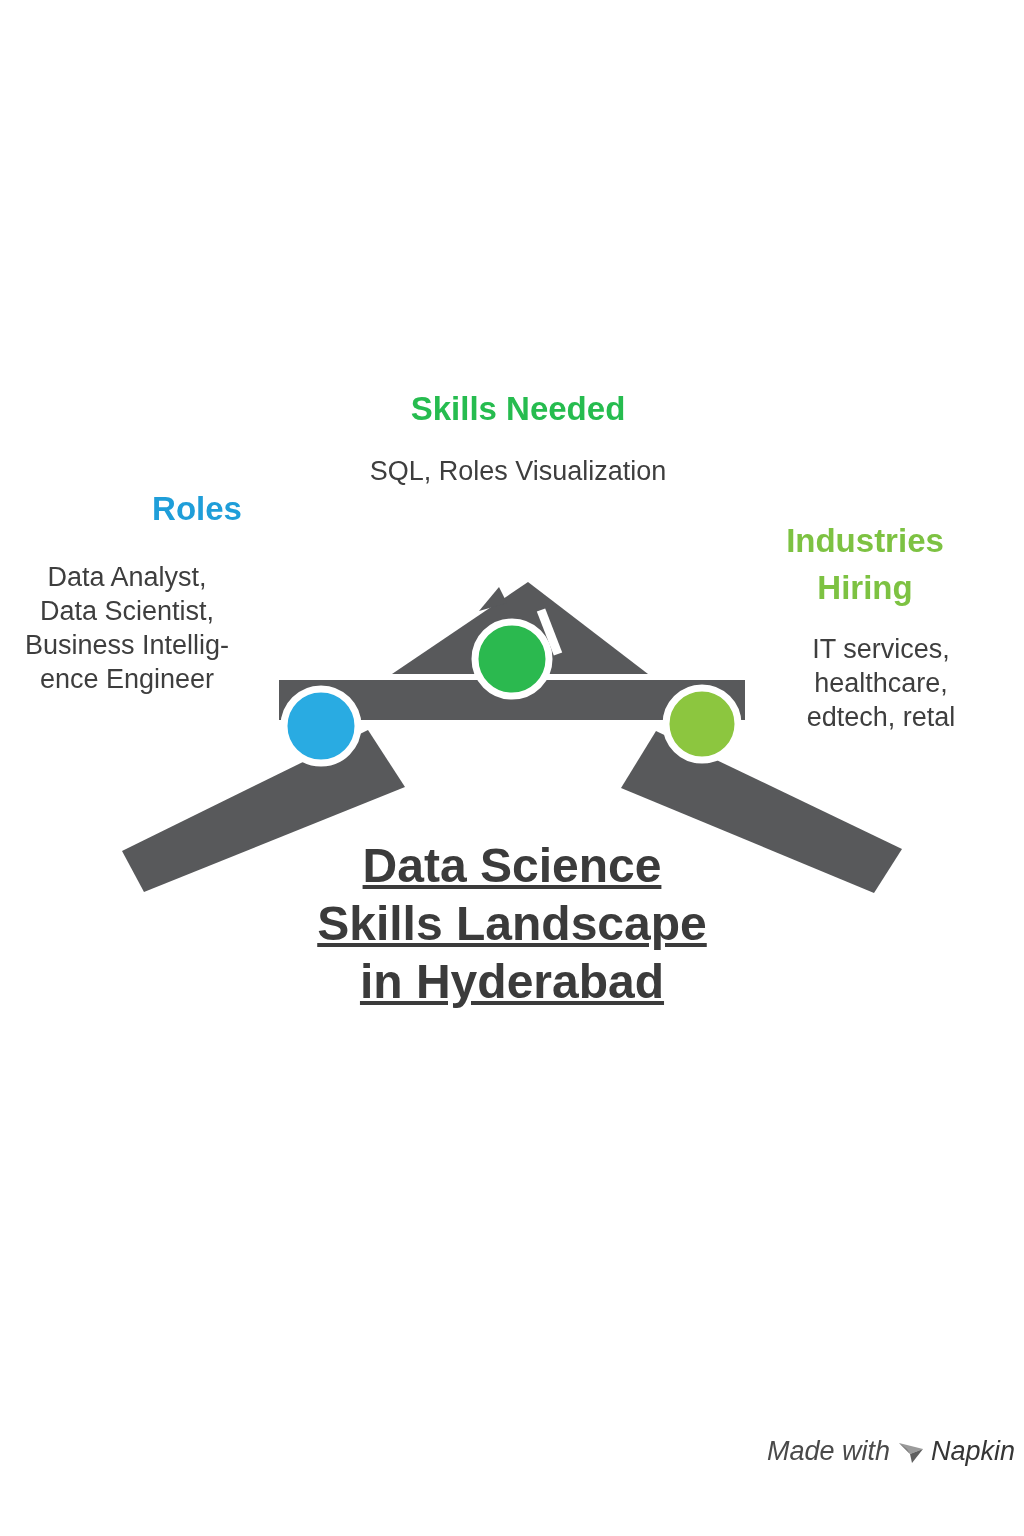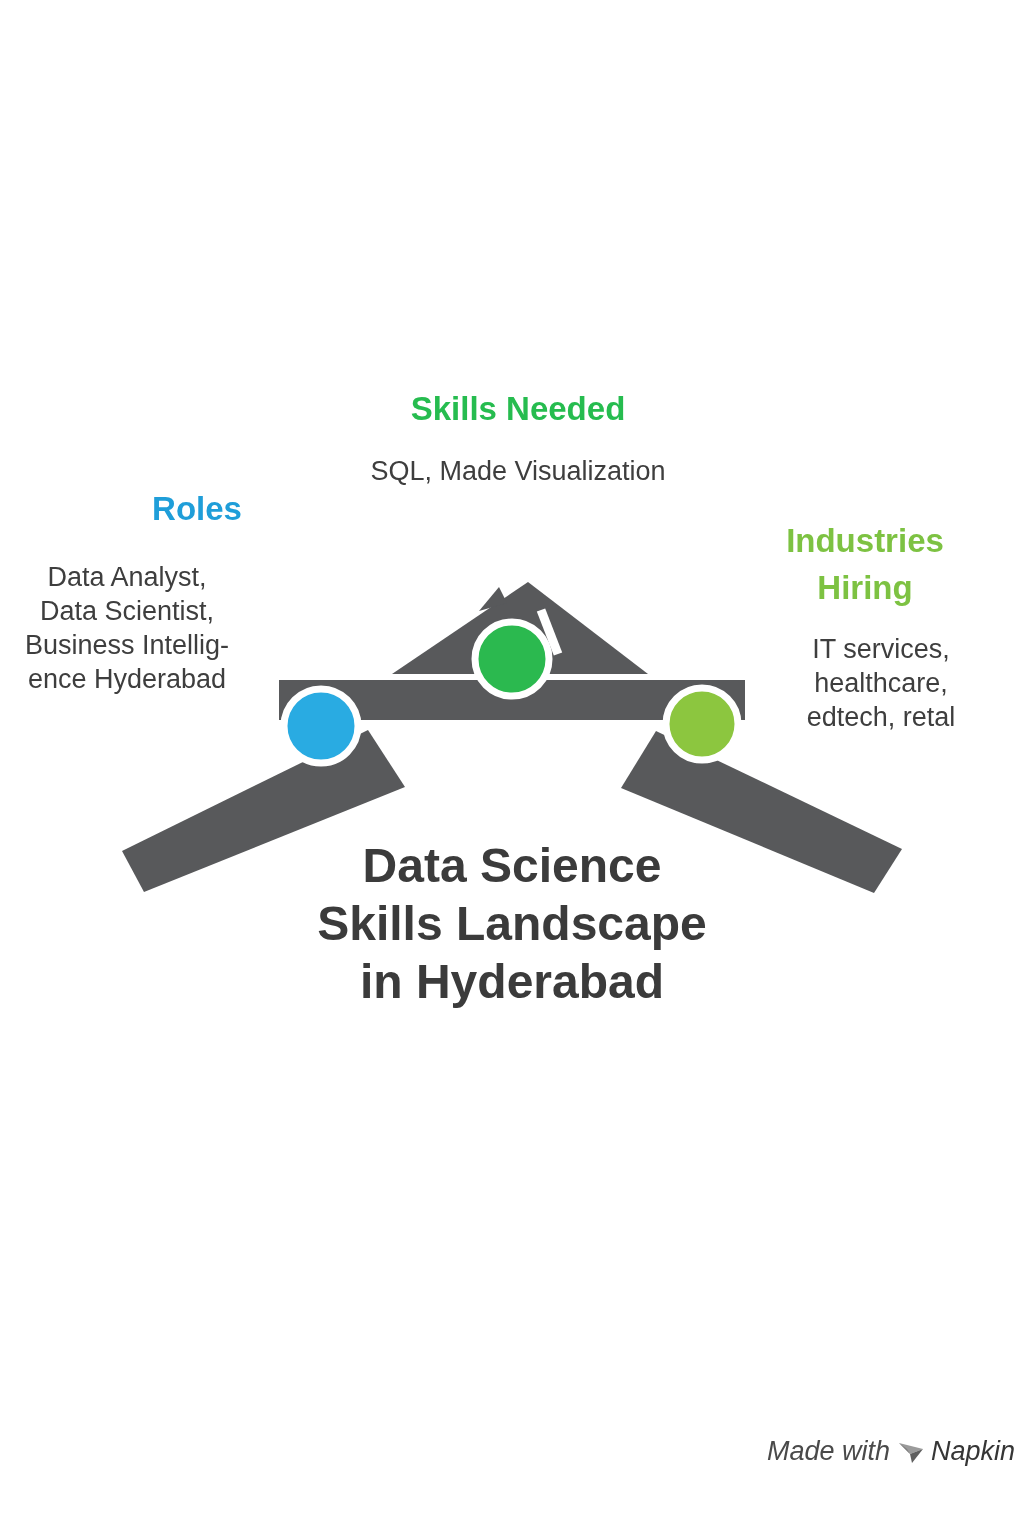--- a/index.html
+++ b/index.html
@@ -21,21 +21,21 @@
   .h-industries{color:#7DC242;line-height:47px;}
   .skills-heading{left:358px;top:389px;width:320px;text-align:center;}
   .skills-body{left:340px;top:454px;width:356px;text-align:center;}
   .roles-heading{left:97px;top:489px;width:200px;text-align:center;}
   .roles-body{left:17px;top:560px;width:220px;text-align:center;}
   .industries-heading{left:770px;top:517px;width:190px;text-align:center;}
   .industries-body{left:771px;top:632px;width:220px;text-align:center;}
   .main-title{
     left:212px;top:837px;width:600px;
     text-align:center;font-weight:700;font-size:48px;line-height:58px;
-    color:#3B3B3B;margin:0;
+    color:#3B3B3B;margin:0;text-decoration:underline;
   }
   .footer{
     position:absolute;right:57px;top:1436px;
     display:flex;align-items:center;gap:7px;
     font-size:27px;color:#4A4A4A;line-height:30px;font-style:italic;
   }
   .footer .brand{color:#363636;}
   .plane{width:27px;height:27px;display:block;}
 </style>
 </head>
@@ -57,29 +57,29 @@
 
     <rect x="276" y="677" width="472" height="46" stroke="#ffffff" stroke-width="6" fill="#58595B"></rect>
 
     <circle cx="321" cy="726" r="37" stroke="#ffffff" stroke-width="7" fill="#29ABE2"></circle>
     <circle cx="512" cy="659" r="37" stroke="#ffffff" stroke-width="7" fill="#2BB94F"></circle>
     <circle cx="702" cy="724" r="36" stroke="#ffffff" stroke-width="7" fill="#8CC63F"></circle>
   </svg>
 
   <div class="txt heading h-skills skills-heading">Skills Needed</div>
   <div class="txt body-text skills-body">
-    <span class="line">SQL, Made Visualization</span>
+    <span class="line">SQL, Roles Visualization</span>
   </div>
 
   <div class="txt heading h-roles roles-heading">Roles</div>
   <div class="txt body-text roles-body">
     <span class="line">Data Analyst,</span>
     <span class="line">Data Scientist,</span>
     <span class="line">Business Intellig-</span>
-    <span class="line">ence Hyderabad</span>
+    <span class="line">ence Engineer</span>
   </div>
 
   <div class="txt heading h-industries industries-heading">Industries Hiring</div>
   <div class="txt body-text industries-body">
     <span class="line">IT services,</span>
     <span class="line">healthcare,</span>
     <span class="line">edtech, retal</span>
   </div>
 
   <h1 class="txt main-title">

